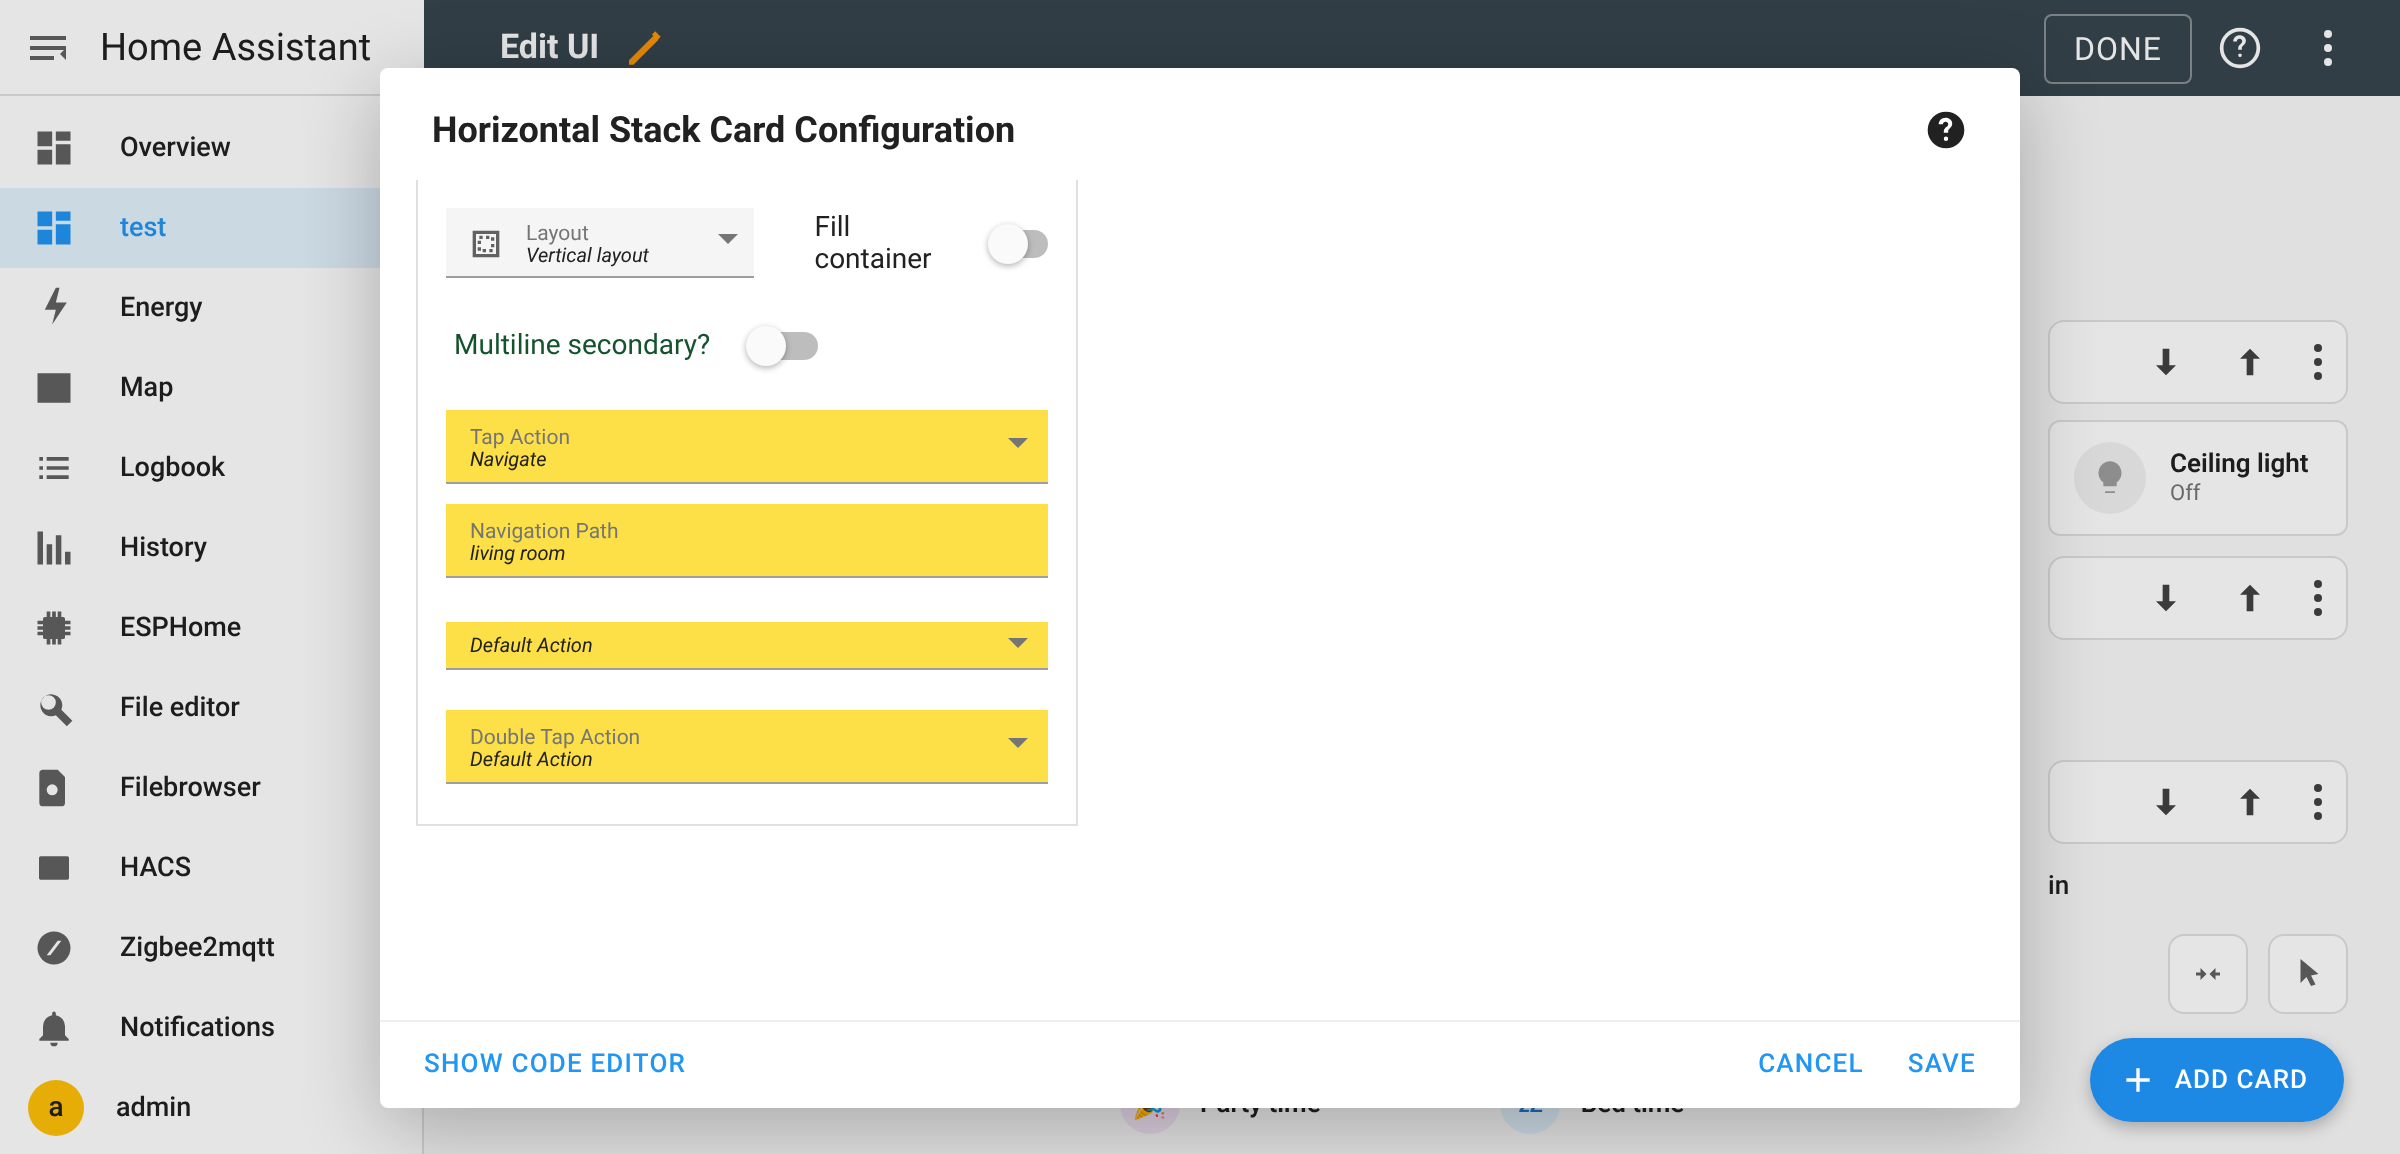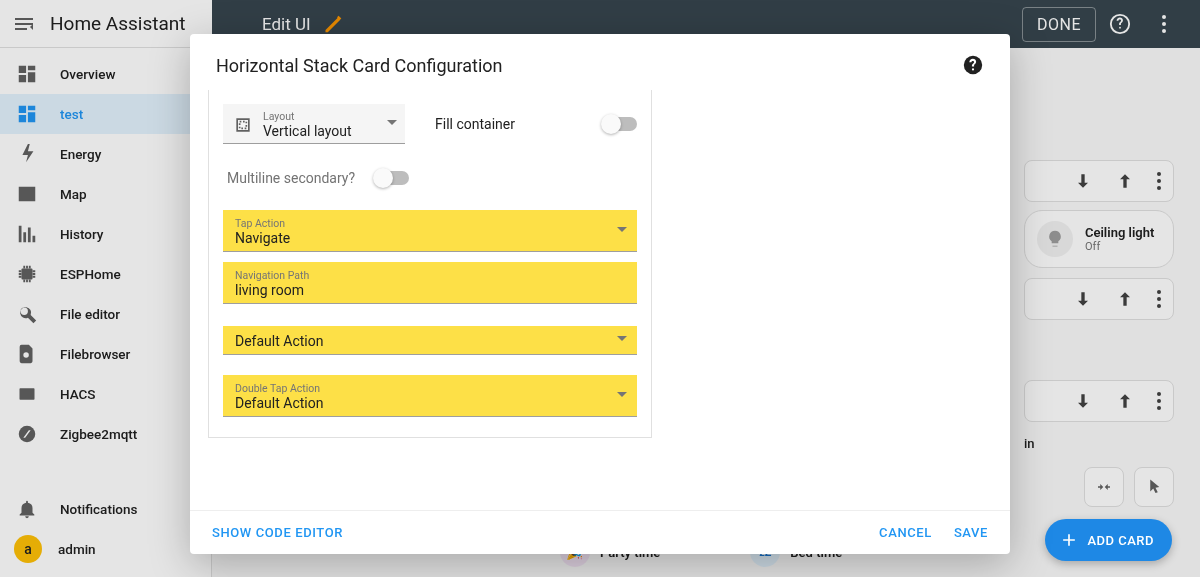--- a/index.html
+++ b/index.html
@@ -8,21 +8,21 @@
     
     .app-header {
       position: absolute; top: 0; left: 0; right: 0; height: 48px;
       display: flex; align-items: center; color: #fff; z-index: 1;
     }
     .header-left { width: 212px; background: #fff; color: #212121; height: 100%; display: flex; align-items: center; padding: 0 12px; border-bottom: 1px solid #e0e0e0;}
     .menu-icon { width: 24px; height: 24px; margin-right: 14px; color: #616161; }
     .app-title { font-size: 19px; font-weight: 400; color: #212121; }
 
     .header-right { flex: 1; background: #37464f; height: 100%; display: flex; align-items: center; padding: 0 16px; }
-    .edit-ui { font-size: 17px; font-weight: 400; color: #fff; margin-left: 34px; margin-right: 12px; }
+    .edit-ui { font-size: 17px; font-weight: 700; color: #fff; margin-left: 22px; margin-right: 12px; }
     .pencil { color: #ff9800; width: 20px; height: 20px; }
     .header-spacer { flex: 1; }
     .done-btn {
       border: 1px solid rgba(255,255,255,0.4); background: transparent; color: #fff;
       padding: 7px 14px; font-size: 16px; letter-spacing: .5px; border-radius: 4px; cursor: pointer;
     }
     .header-icon-btn { background: transparent; border: none; color: #fff; width: 40px; height: 40px; display:flex; align-items:center; justify-content:center; cursor:pointer; margin-left: 4px;}
     .header-icon-btn svg { width: 22px; height: 22px; }
 
     
@@ -49,47 +49,47 @@
     .main-bg { position: absolute; top: 48px; left: 212px; right: 0; bottom: 0; background: #fafafa; }
 
     
     .overlay { position: absolute; inset: 0; background: rgba(0,0,0,0.1); z-index: 5; }
     .modal {
       position: absolute; top: 34px; left: 190px; width: 820px; height: 520px;
       background: #fff; border-radius: 4px; box-shadow: 0 10px 40px rgba(0,0,0,.25); z-index: 10;
       display: flex; flex-direction: column;
     }
     .modal-header { display: flex; align-items: center; padding: 20px 26px 14px; }
-    .modal-title { font-size: 18px; font-weight: 400; color: #212121; flex: 1; }
+    .modal-title { font-size: 18px; font-weight: 700; color: #212121; flex: 1; }
     .modal-help { width: 22px; height: 22px; cursor: pointer; }
     .modal-body { flex: 1; overflow: auto; padding: 0 18px 10px 18px; }
     .config-panel {
-      width: 444px; border: 1px solid #e0e0e0; border-top: none;
+      width: 331px; border: 1px solid #e0e0e0; border-top: none;
       padding: 14px 14px 20px 14px;
     }
     .row { display: flex; align-items: center; gap: 30px; }
     .layout-select {
       width: 182px; background: #f5f5f5; border-bottom: 1px solid #9e9e9e;
       display: flex; align-items: center; padding: 6px 8px 4px 10px; position: relative;
     }
     .layout-select .sel-icon { width: 20px; height: 20px; color: #616161; margin-right: 10px;}
     .layout-select .sel-body { flex: 1; }
     .sel-label { font-size: 10.5px; color: #757575; }
-    .sel-value { font-size: 14px; color: #212121; }
+    .sel-value { font-size: 10px; color: #212121; font-style: italic; }
     .chevron { width: 10px; height: 10px; border-left: 5px solid transparent; border-right: 5px solid transparent; border-top: 5px solid #757575; margin-left: 8px; }
     .fill-label { font-size: 14px; color: #212121; flex:1;}
     .toggle {
       width: 34px; height: 14px; background: #bdbdbd; border-radius: 10px; position: relative;
     }
     .toggle-knob {
       width: 20px; height: 20px; background: #fafafa; border-radius: 50%;
       box-shadow: 0 1px 3px rgba(0,0,0,.3); position: absolute; top: -3px; left: -2px;
     }
     .multiline-row { display: flex; align-items: center; margin: 26px 0 8px 4px;}
-    .multiline-label { font-size: 14px; color: #737373; width: 148px; }
+    .multiline-label { font-size: 14px; color: #14532d; width: 148px; }
     .field {
       width: 100%; background: #fde047; border-bottom: 1px solid #9e9e9e; margin-top: 16px;
       padding: 7px 10px 5px 12px; display: flex; align-items: center; position: relative;
     }
     .field .sel-body { flex: 1; }
     .modal-footer {
       border-top: 1px solid #eee; padding: 14px 22px; display: flex; align-items: center;
     }
     .footer-link {
       color: #2196f3; font-size: 13px; letter-spacing: .6px; text-transform: uppercase;
@@ -103,21 +103,21 @@
 
     
     .peek { position: absolute; right: 26px; width: 150px; z-index: 2; }
     .card-bar {
       background: #fff; border: 1px solid #e0e0e0; border-radius: 8px; height: 42px;
       display: flex; align-items: center; justify-content: flex-end; padding: 0 12px; gap: 22px;
       margin-bottom: 8px; color: #424242;
     }
     .card-bar svg { width: 20px; height: 20px; }
     .entity-card {
-      background: #fff; border: 1px solid #e0e0e0; border-radius: 18px; padding: 10px 12px;
+      background: #fff; border: 1px solid #e0e0e0; border-radius: 6px; padding: 10px 12px;
       display: flex; align-items: center; gap: 12px; margin-bottom: 10px;
     }
     .entity-icon-circle { width: 36px; height: 36px; border-radius: 50%; background: #f1f1f1; display:flex; align-items:center; justify-content:center; color:#9e9e9e; }
     .entity-texts .ename { font-size: 13px; font-weight: 600; color: #212121; }
     .entity-texts .estate { font-size: 11px; color: #757575; }
     .text-peek { font-size: 13px; font-weight: 500; color: #212121; padding: 6px 0; }
 
     
     .fab {
       position: absolute; right: 28px; bottom: 16px; z-index: 6;
@@ -204,20 +204,28 @@
       <span class="side-icon">
           <svg viewBox="0 0 24 24" width="22" height="22">
             <path fill="currentColor" d="M3 4h18v16H3V4zm9 3a3 3 0 110 6 3 3 0 010-6zm-6 11c0-2 4-3 6-3s6 1 6 3v1H6v-1z"></path>
           </svg>
         </span>
       <span>Map</span>
     </div>
     <div class="sidebar-item">
       <span class="side-icon">
           <svg viewBox="0 0 24 24" width="22" height="22">
+            <path fill="currentColor" d="M4 6h2v2H4V6m4 0h12v2H8V6M4 11h2v2H4v-2m4 0h12v2H8v-2M4 16h2v2H4v-2m4 0h12v2H8v-2z"></path>
+          </svg>
+        </span>
+      <span>Logbook</span>
+    </div>
+    <div class="sidebar-item">
+      <span class="side-icon">
+          <svg viewBox="0 0 24 24" width="22" height="22">
             <path fill="currentColor" d="M3 3h3v18H3V3m5 7h3v11H8V10m5-5h3v16h-3V5m5 9h3v7h-3v-7z"></path>
           </svg>
         </span>
       <span>History</span>
     </div>
     <div class="sidebar-item">
       <span class="side-icon">
           <svg viewBox="0 0 24 24" width="22" height="22">
             <rect x="6" y="6" width="12" height="12" rx="1" fill="currentColor"></rect>
             <path stroke="currentColor" stroke-width="2" d="M9 3v3M12 3v3M15 3v3M9 18v3M12 18v3M15 18v3M3 9h3M3 12h3M3 15h3M18 9h3M18 12h3M18 15h3"></path>

